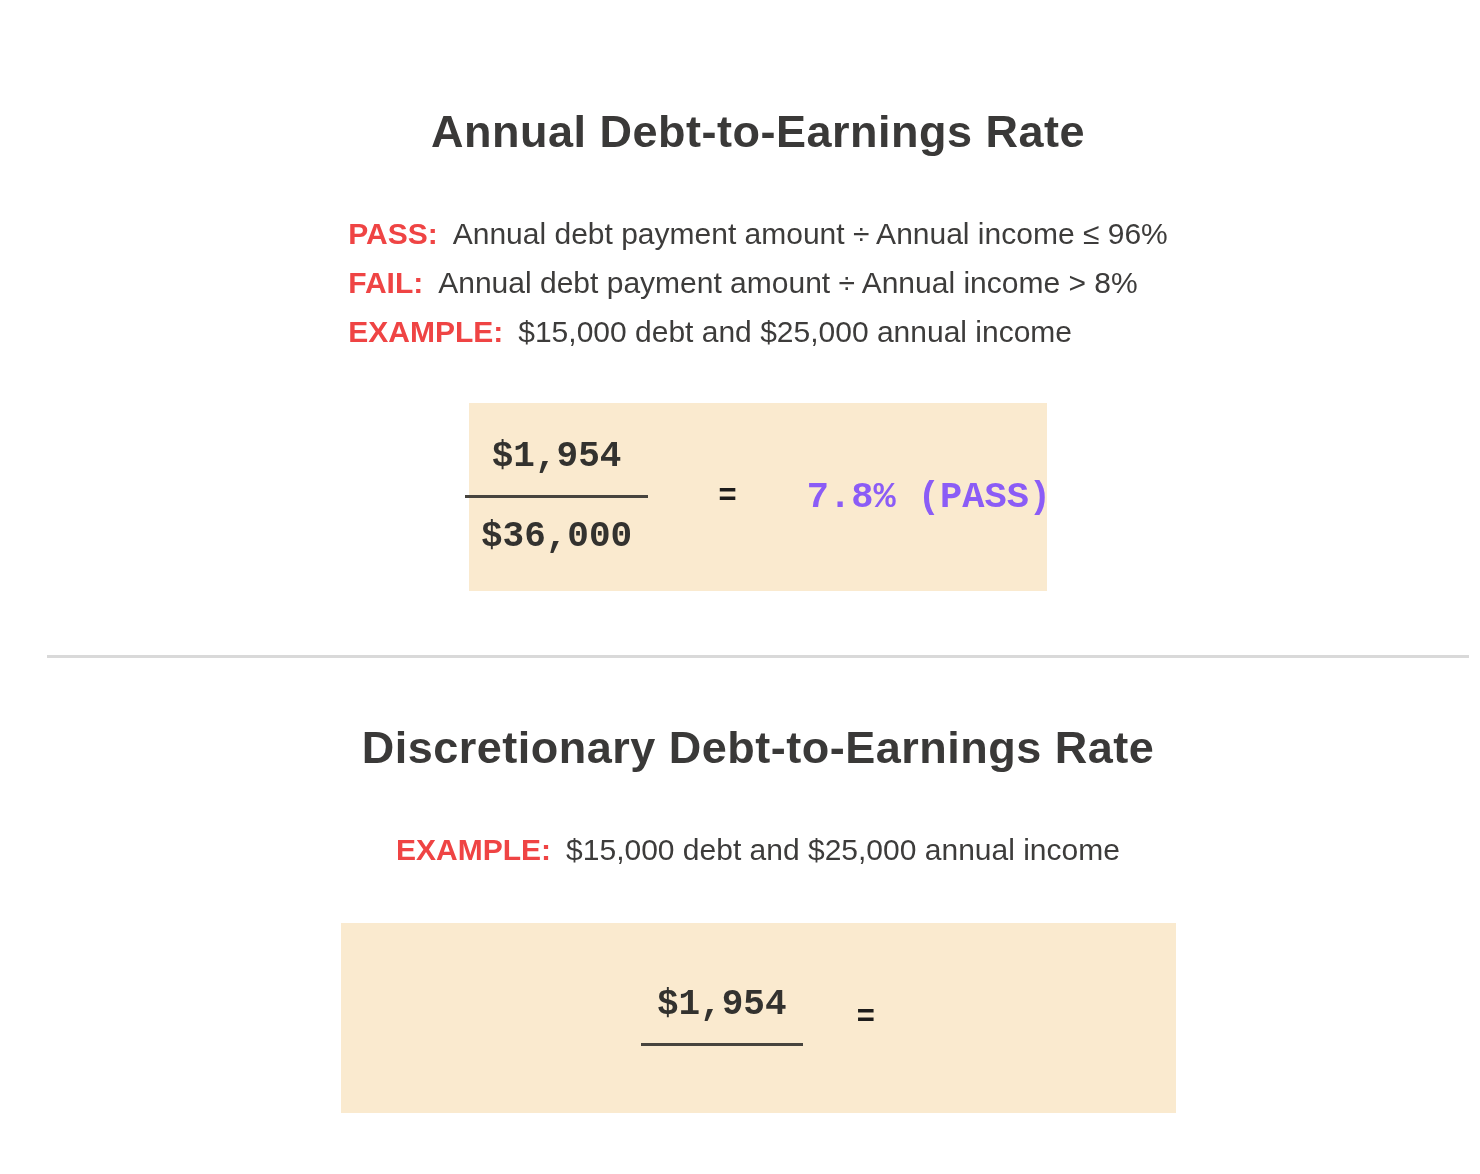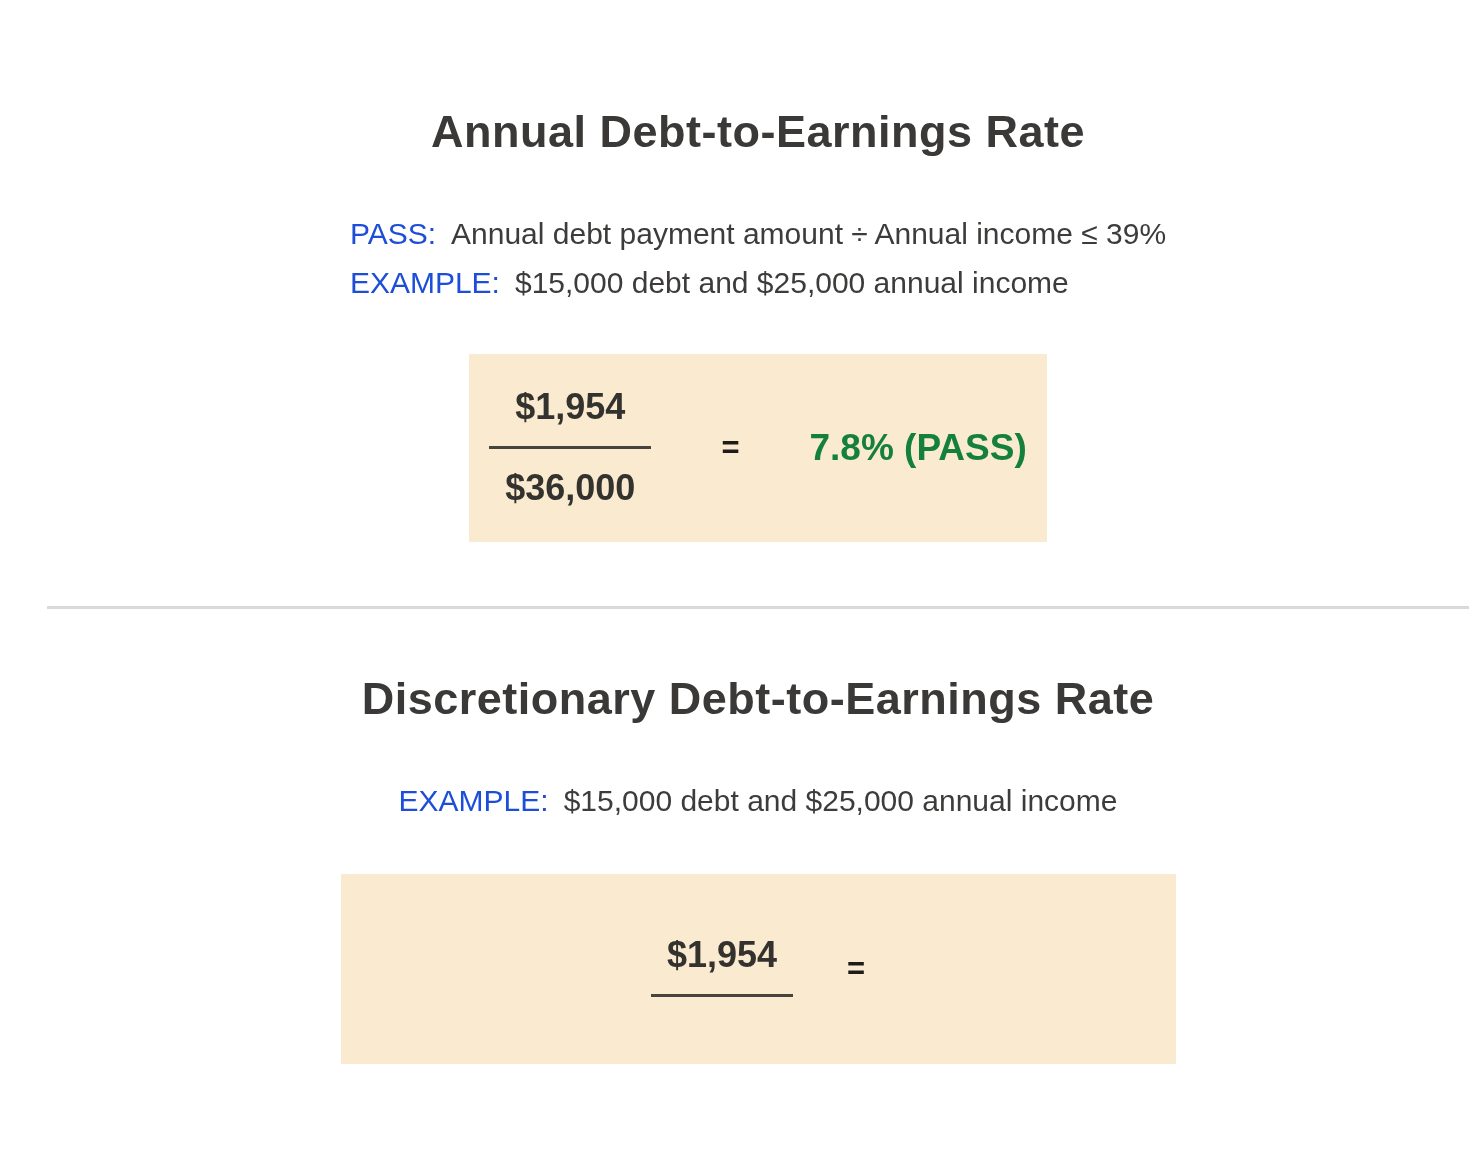--- a/index.html
+++ b/index.html
@@ -39,29 +39,30 @@
     margin-top: 42px;
   }
   .rule {
     font-size: 30px;
     line-height: 43px;
     font-weight: 400;
     color: #3d3c3b;
     white-space: nowrap;
   }
   .rule-label {
-    font-weight: 400;
+    font-weight: 700;
     margin-right: 9px;
-    color: #1d4ed8;
+    color: #ef4444;
   }
   .formula-box {
     background: #faeacf;
     display: flex;
     align-items: center;
     justify-content: center;
+    font-family: Liberation Mono, monospace;
   }
   .box-1 {
     width: 578px;
     height: 188px;
     margin-top: 38px;
     gap: 58px;
   }
   .box-2 {
     width: 835px;
     height: 190px;
@@ -87,21 +88,21 @@
     margin: 12px -10px;
   }
   .equals {
     font-size: 31px;
     font-weight: 700;
     color: #1d1c1b;
   }
   .result {
     font-size: 37px;
     font-weight: 700;
-    color: #15803d;
+    color: #8b5cf6;
     white-space: nowrap;
   }
   .divider {
     width: 1422px;
     height: 3px;
     background: #d9d9d9;
     margin-top: 52px;
     margin-bottom: 52px;
     border: none;
   }
@@ -109,21 +110,24 @@
 </head>
 <body>
 
 <div class="page">
 
   <div class="section">
     <h1 class="section-title">Annual Debt-to-Earnings Rate</h1>
 
     <div class="rules">
       <div class="rule">
-        <span class="rule-label">PASS:</span><span>Annual debt payment amount ÷ Annual income ≤ 39%</span>
+        <span class="rule-label">PASS:</span><span>Annual debt payment amount ÷ Annual income ≤ 96%</span>
+      </div>
+      <div class="rule">
+        <span class="rule-label">FAIL:</span><span>Annual debt payment amount ÷ Annual income &gt; 8%</span>
       </div>
       <div class="rule">
         <span class="rule-label">EXAMPLE:</span><span>$15,000 debt and $25,000 annual income</span>
       </div>
     </div>
 
     <div class="formula-box box-1">
       <div class="frac">
         <div class="frac-num">$1,954</div>
         <div class="frac-line"></div>

